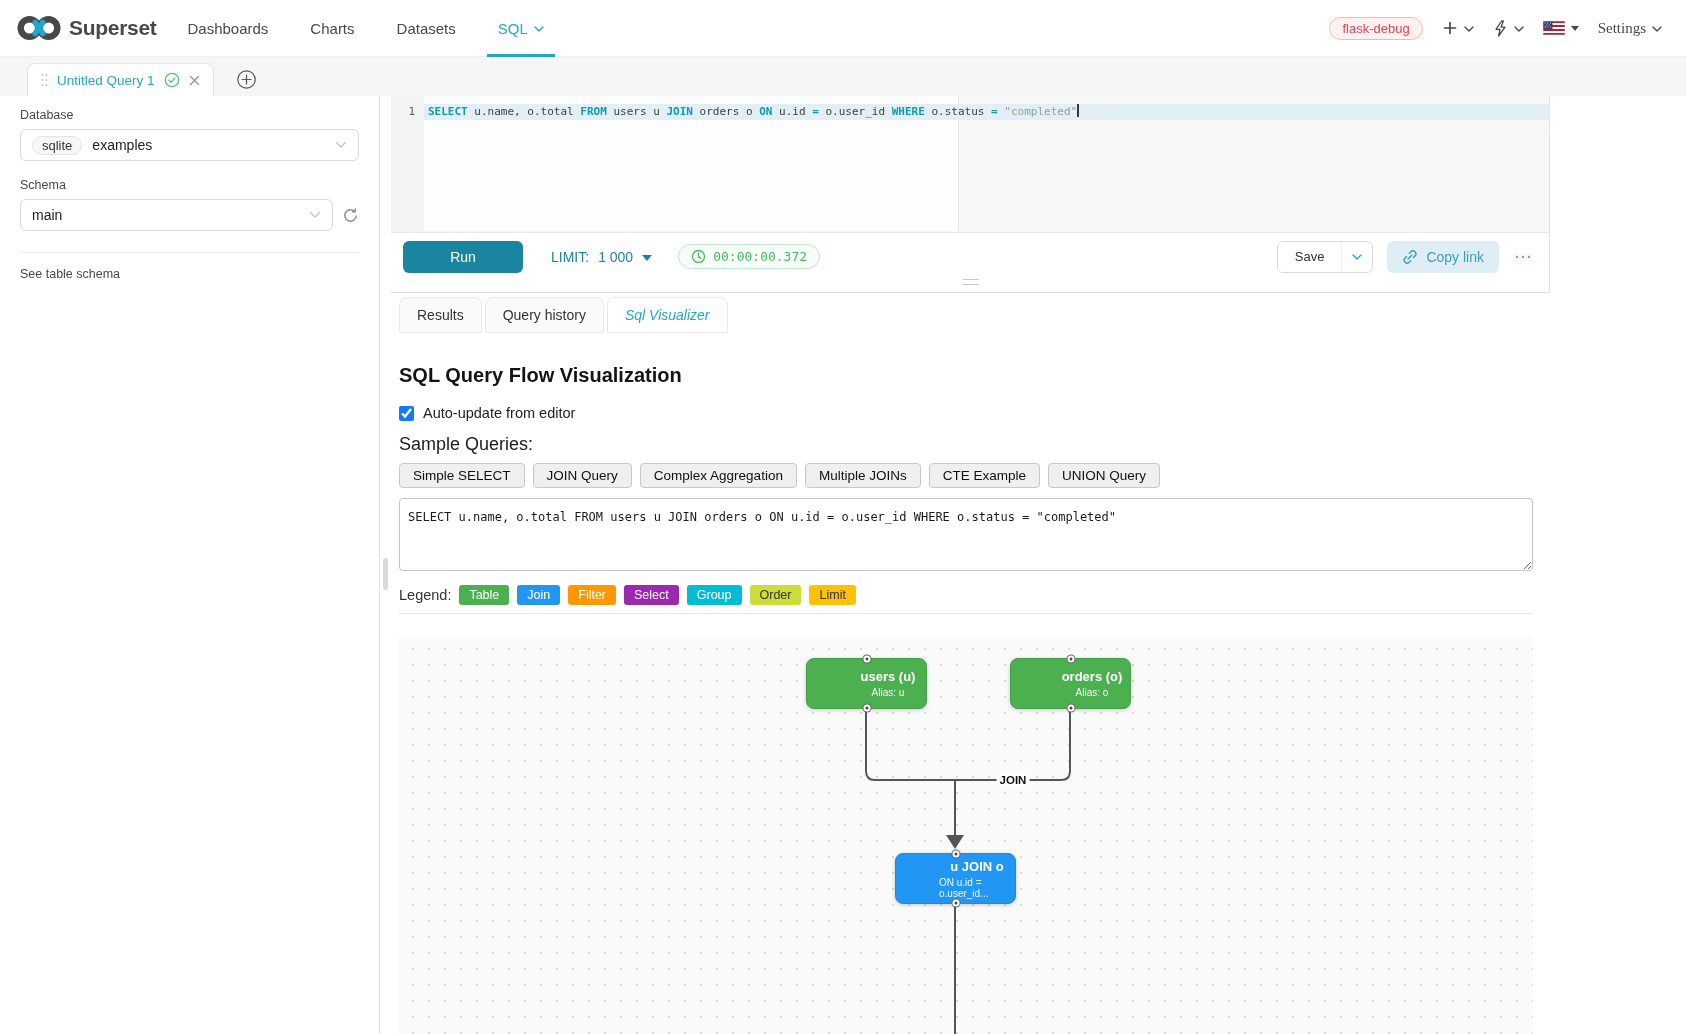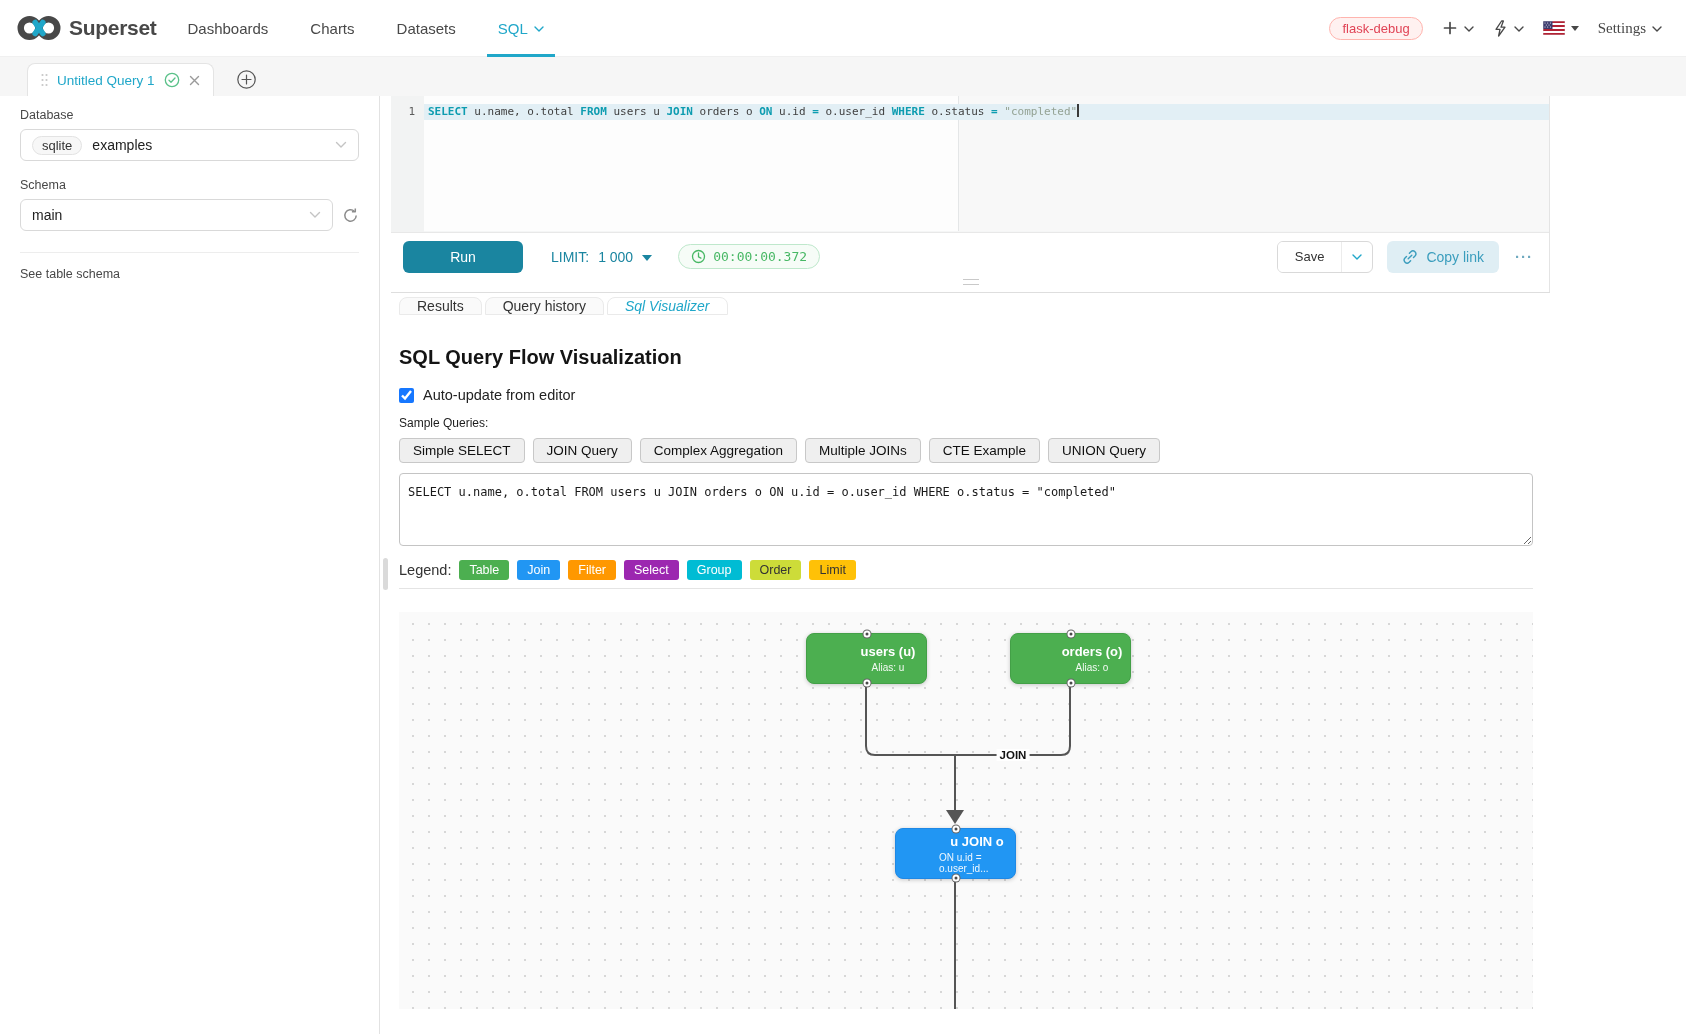--- a/index.html
+++ b/index.html
@@ -92,28 +92,28 @@
                height:32px; padding:0 15px; border-radius:6px; font-size:14px; border:none; font-family:inherit; cursor:pointer; }
   .more-btn { margin-left:12px; color:#6ea9bf; font-size:15px; font-weight:bold; letter-spacing:1px;
               background:none; border:none; cursor:pointer; padding:0 4px; }
 
   
   .south { position:absolute; left:391px; top:292px; width:1159px; bottom:0; background:#fff;
            border-top:1px solid #dedede; padding-left:8px; }
   .drag-handle { position:absolute; top:-14px; left:572px; width:16px; height:6px;
                  border-top:1px solid #c9c9c9; border-bottom:1px solid #c9c9c9; cursor:row-resize; }
   .rtabs { display:flex; gap:3px; margin-top:4px; }
-  .rtab { height:18px; display:flex; align-items:center; padding:0 17px; background:#fafafa;
+  .rtab { height:36px; display:flex; align-items:center; padding:0 17px; background:#fafafa;
           border:1px solid #eaeaea; border-radius:8px 8px 0 0; font-size:14px; color:#333; cursor:pointer; }
   .rtab.active { background:#fff; color:#20a7c9;font-style:italic; }
 
   .vis-title { font-size:20px; font-weight:bold; color:#141414; margin-top:31px; }
   .auto-row { display:flex; align-items:center; gap:9px; margin-top:18px; font-size:14.5px; color:#222; }
   .auto-row input { width:15px; height:15px; accent-color:#1677ff; cursor:pointer; }
-  .sample-label { margin-top:13px; font-size:12px; color:#1c1c1c; }
+  .sample-label { margin-top:13px; font-size:18px; color:#1c1c1c; }
   .samples { display:flex; gap:8px; margin-top:8px; }
   .sample-btn { font-size:13.5px; font-family:inherit; padding:4px 13px; background:#efefef;
                 border:1px solid #c8c8c8; border-radius:4px; color:#101010; cursor:pointer; }
   .sql-input { display:block; margin-top:10px; width:1134px; height:73px; border:1px solid #c4c4c4;
                border-radius:4px; padding:9px 8px; font:12px/1.5 "DejaVu Sans Mono", monospace;
                color:#1a1a1a; resize:both; background:#fff; }
   .legend-row { display:flex; align-items:center; gap:8px; margin-top:14px; font-size:14.5px; color:#333; }
   .badge { font-size:12.5px; padding:3px 10px; border-radius:3px; }
   .content-divider { height:1px; background:#e4e4e4; margin-top:8px; width:1134px; }
 

